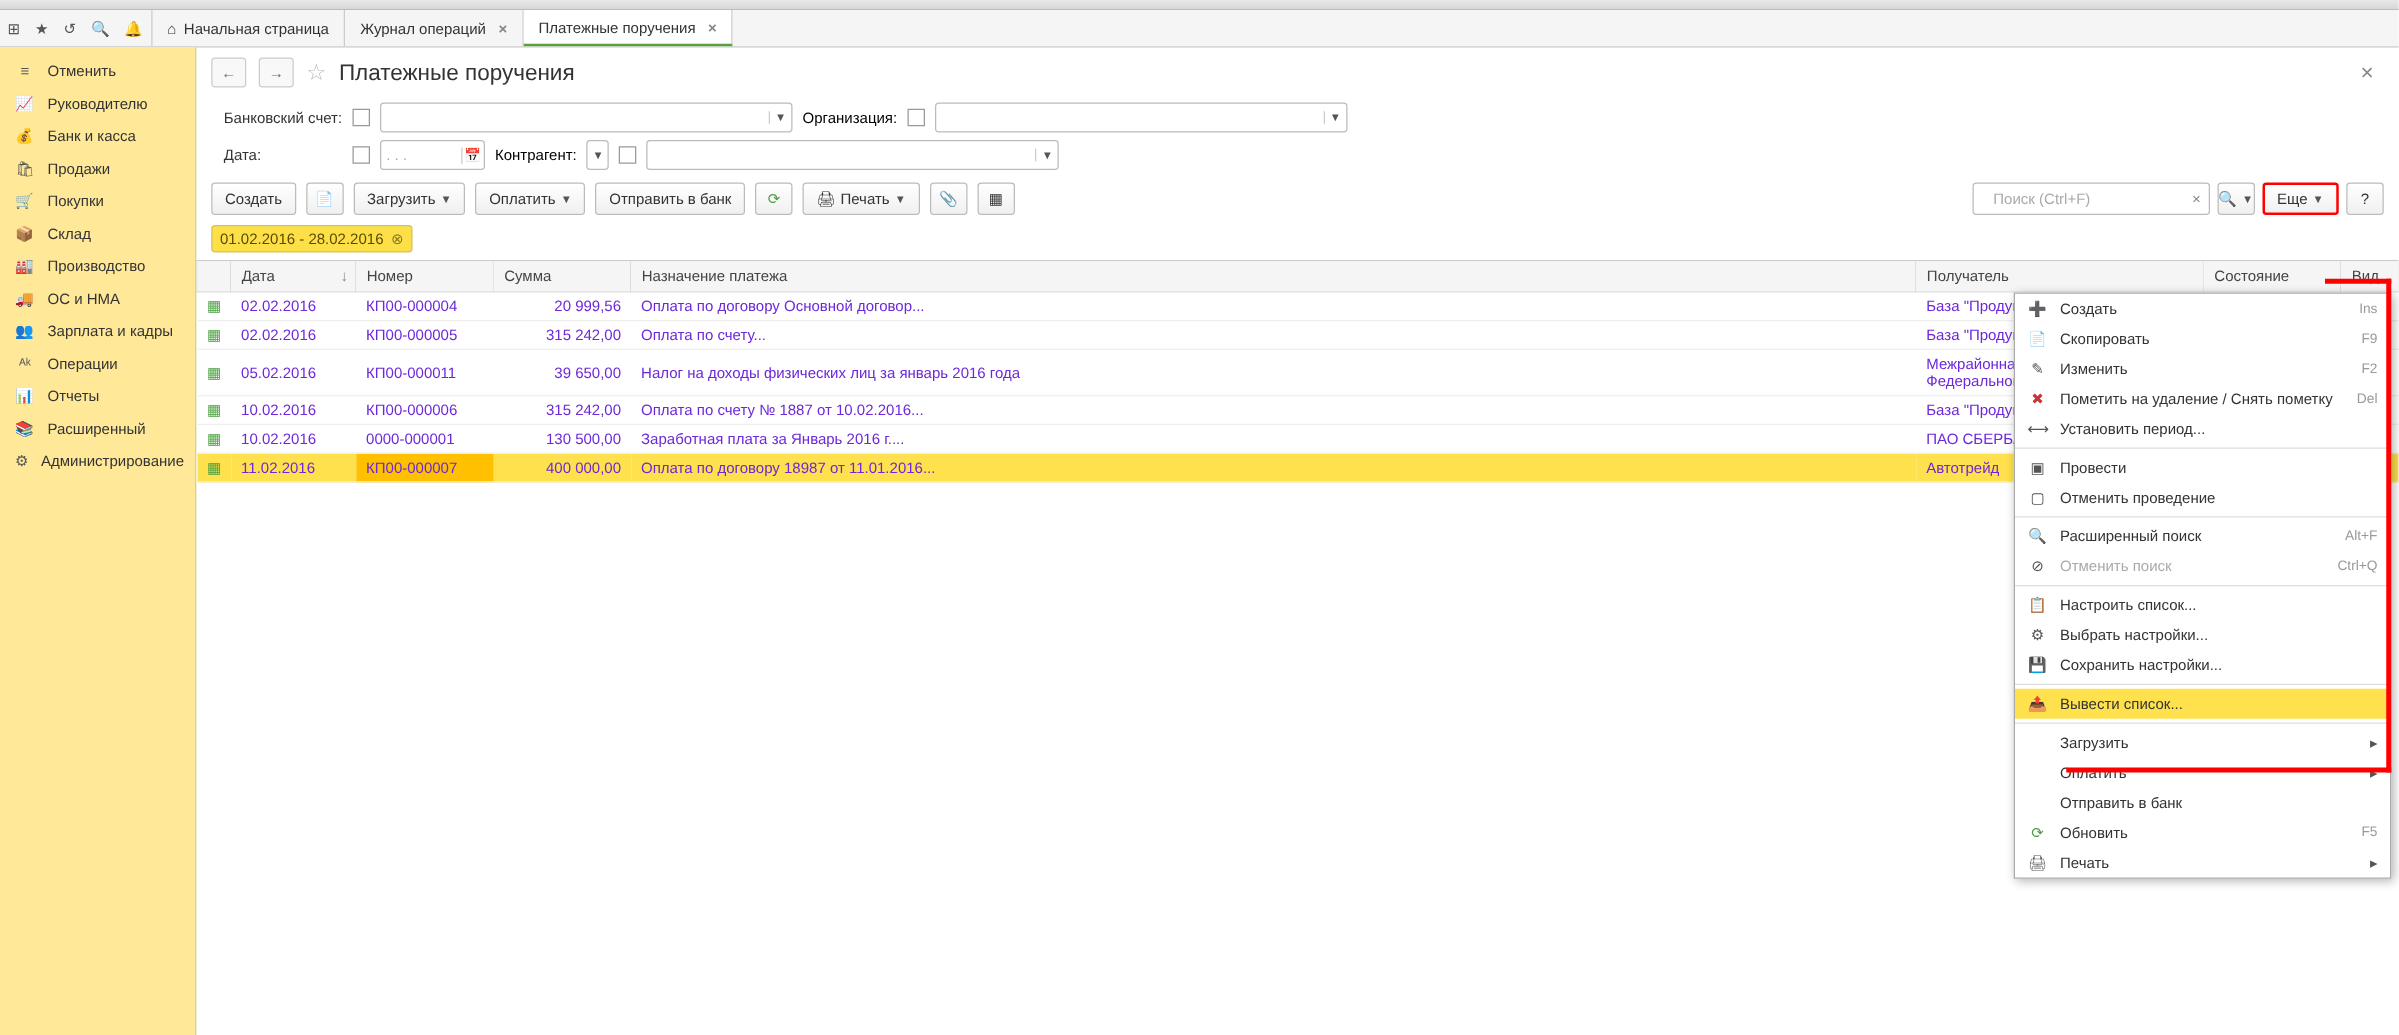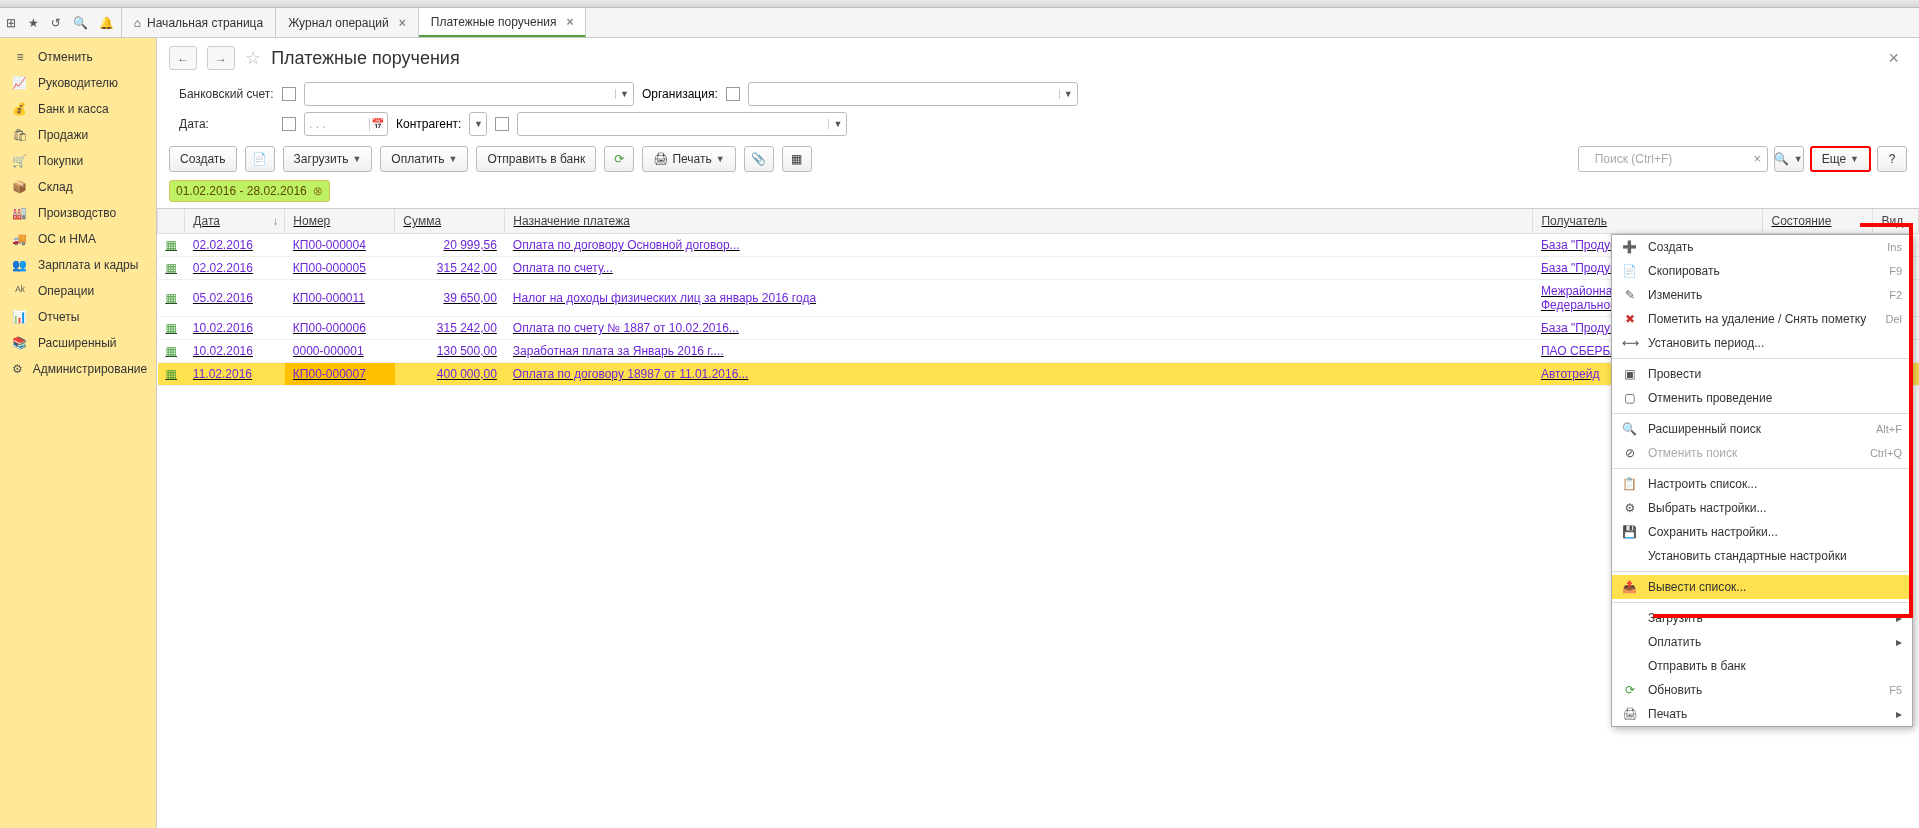--- a/index.html
+++ b/index.html
@@ -42,25 +42,25 @@
 .btn.ic-only { padding: 0; width: 30px; justify-content: center; }
 .btn .caret { font-size: 9px; color: #555; }
 .toolbar-right { margin-left: auto; display: flex; gap: 6px; align-items: center; }
 .search-field { width: 190px; height: 26px; border: 1px solid #bbb; border-radius: 3px; display: flex; align-items: center; padding: 0 4px; }
 .search-field input { flex: 1; border: none; outline: none; background: transparent; color: #333; padding-left: 12px; }
 .search-field input::placeholder { color: #aaa; }
 .search-clear { color: #888; cursor: pointer; padding: 0 4px; }
 .btn.more { border: 2px solid red; }
 
 .chip-row { padding: 2px 12px 6px; }
-.chip { display: inline-flex; align-items: center; background: #bef264; border: 1px solid #d4c15a; border-radius: 3px; padding: 3px 6px; color: #5a4a00; gap: 6px; }
+.chip { display: inline-flex; align-items: center; background: #fde047; border: 1px solid #d4c15a; border-radius: 3px; padding: 3px 6px; color: #5a4a00; gap: 6px; }
 .chip .x { color: #8a7a20; cursor: pointer; }
 
 .grid { flex: 1; border-top: 1px solid #ccc; overflow: hidden; }
-table { width: 100%; border-collapse: collapse; text-decoration: underline; }
+table { width: 100%; border-collapse: collapse; }
 th { text-align: left; padding: 5px 8px; border: 1px solid #ddd; border-top: none; background: #f5f5f5; color: #444; font-weight: normal; position: relative; }
 .sort-ic { position: absolute; right: 6px; color: #888; }
 td { padding: 4px 8px; border-bottom: 1px solid #eee; color: #6d28d9; }
 tr.row-sel td { background: #ffe14d; }
 tr.row-sel .num-cell { background: #ffc000; }
 .doc-ic { color: #4a9e3f; }
 .amt { text-align: right; }
 .status-paid { color: #4a9e3f; }
 
 .dropdown-menu { position: absolute; right: 6px; top: 196px; width: 302px; background: #fff; border: 1px solid #aaa; box-shadow: 2px 2px 8px rgba(0,0,0,.3); z-index: 100; }
@@ -377,24 +377,20 @@
           <span>Настроить список...</span>
         </div>
         <div class="menu-item">
           <span class="mi-ic">⚙</span>
           <span>Выбрать настройки...</span>
         </div>
         <div class="menu-item">
           <span class="mi-ic">💾</span>
           <span>Сохранить настройки...</span>
         </div>
-        <div class="menu-item">
-          <span class="mi-ic"></span>
-          <span>Установить стандартные настройки</span>
-        </div>
         <div class="menu-sep"></div>
         <div class="menu-item hl">
           <span class="mi-ic">📤</span>
           <span>Вывести список...</span>
         </div>
         <div class="menu-sep"></div>
         <div class="menu-item">
           <span class="mi-ic"></span>
           <span>Загрузить</span>
           <span class="mi-sub">▸</span>

